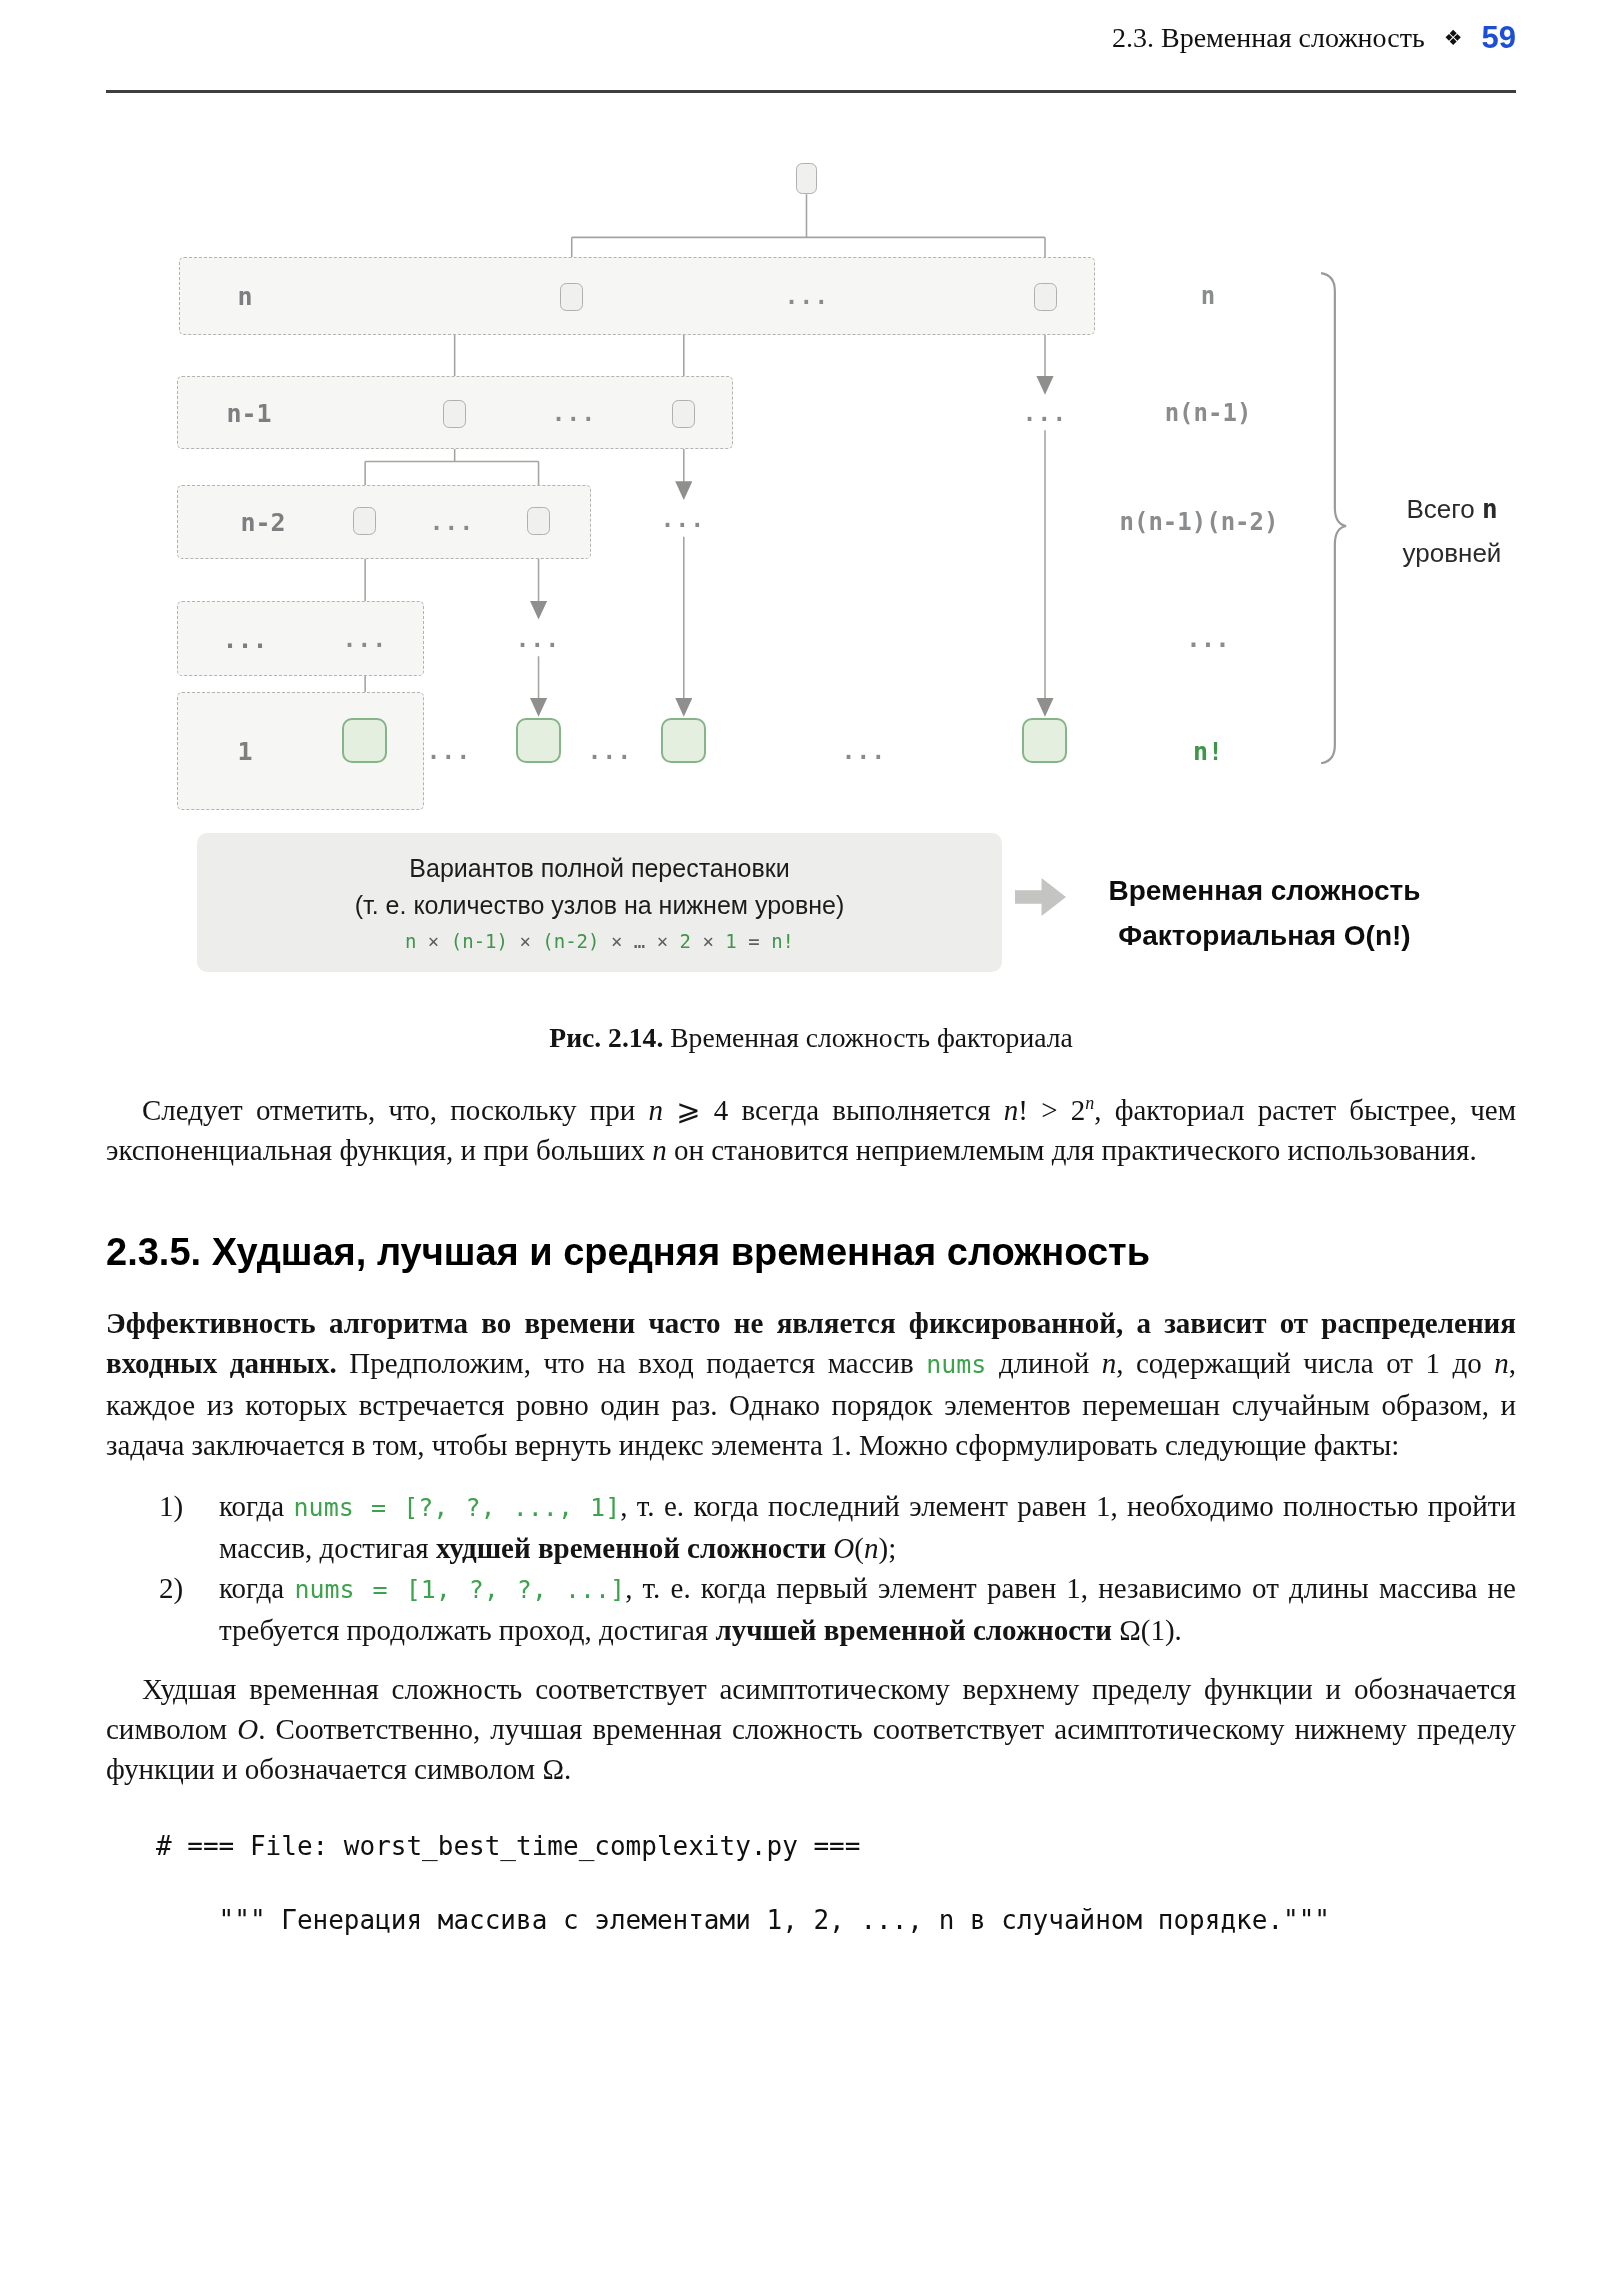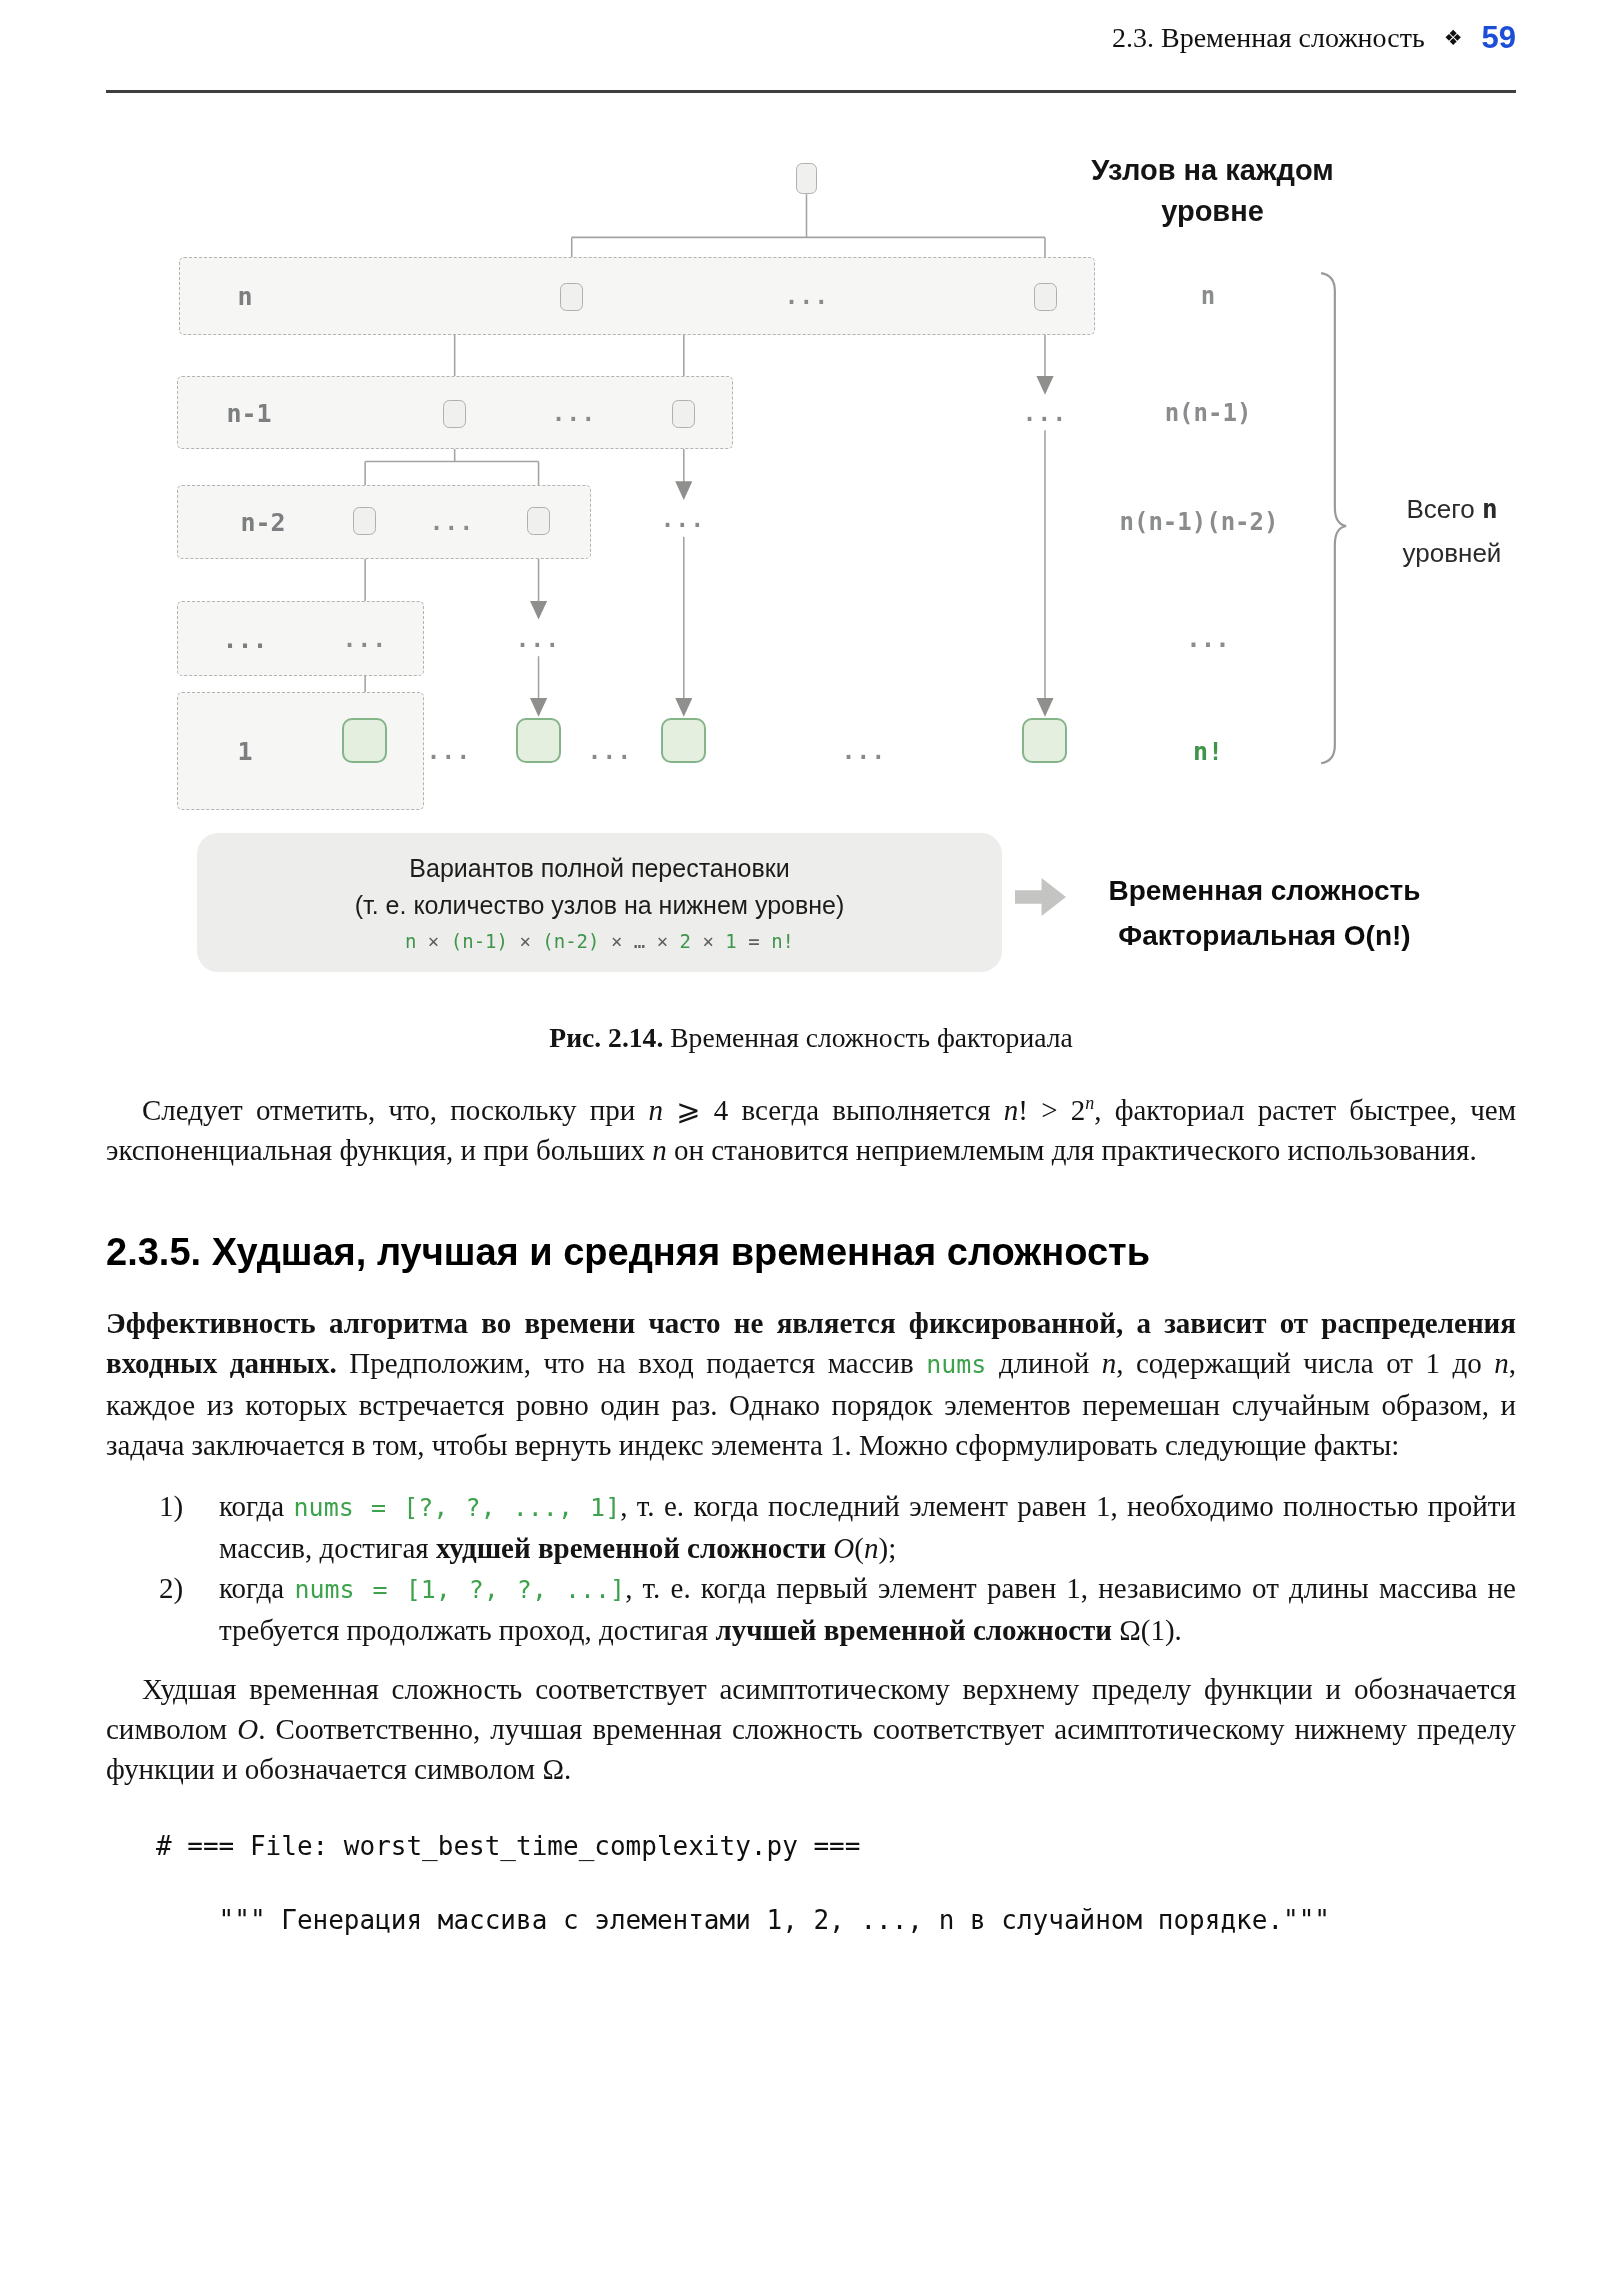--- a/index.html
+++ b/index.html
@@ -29,21 +29,21 @@
   .rootnode{position:absolute;width:21px;height:31px;background:#f0f0ee;border:1.9px solid #b0b0ae;border-radius:6.3px;}
   .greennode{position:absolute;width:45px;height:45px;background:var(--green-fill);border:2.5px solid var(--green-border);border-radius:10px;}
   .dlabel,.ddots,.rlabel{position:absolute;transform:translate(-50%,-50%);font-family:"DejaVu Sans Mono",monospace;font-weight:bold;white-space:nowrap;}
   .dlabel{font-size:25px;color:#7d7e80;}
   .ddots{font-size:22.5px;color:#8a8a88;letter-spacing:1.3px;}
   .rlabel{font-size:24px;color:#8b8c8e;}
   .rlabel.green{color:var(--diagram-green);font-size:25px;}
   .brace-label{position:absolute;left:1249px;top:346px;width:194px;text-align:center;
                font-family:"Liberation Sans",sans-serif;font-size:26px;line-height:44px;color:#2a2a2a;}
   .brace-label .bn{font-family:"DejaVu Sans Mono",monospace;font-weight:bold;}
-  .perm-box{position:absolute;left:91px;top:692px;width:805px;height:139px;background:#ededeb;border-radius:21px;
+  .perm-box{position:absolute;left:91px;top:692px;width:805px;height:139px;background:#ededeb;border-radius:10px;
             display:flex;flex-direction:column;align-items:center;justify-content:center;gap:6.3px;}
   .perm-box .cap{font-family:"Liberation Sans",sans-serif;font-size:25px;color:#1c1c1c;line-height:30px;}
   .perm-box .formula{font-family:"DejaVu Sans Mono",monospace;font-weight:normal;font-size:19px;margin-top:3.8px;}
   .seg-g{color:var(--diagram-green);}
   .seg-o{color:#5f5f5d;}
   .block-arrow{position:absolute;left:909px;top:737px;width:51px;height:38px;background:#c4c4c2;
                clip-path:polygon(0 32%,52% 32%,52% 0,100% 50%,52% 100%,52% 68%,0 68%);}
   .result{position:absolute;left:958px;top:727px;width:401px;text-align:center;
           font-family:"Liberation Sans",sans-serif;font-weight:bold;font-size:28px;line-height:45px;color:#0d0d0d;}
 
@@ -110,24 +110,20 @@
       <path d="M922,632 V912" marker-end="url(#ah)"></path>
 
       <path d="M413,629 V757" marker-end="url(#ah)"></path>
       <path d="M413,823 V912" marker-end="url(#ah)"></path>
       <path d="M690,629 V757" marker-end="url(#ah)"></path>
       <path d="M690,823 V912" marker-end="url(#ah)"></path>
     </g>
     <path d="M1940,211 Q1962,214 1962,240 L1962,585 Q1962,612 1980,615 Q1962,618 1962,645 L1962,965 Q1962,991 1940,994" stroke="#9a9a98" stroke-width="3.5" fill="none"></path>
   </svg>
 
-  <div class="fig-head" style="left:950px;top:8.8px;">
-    <div>Узлов на каждом</div>
-    <div>уровне</div>
-  </div>
 
   <div class="rootnode" style="left:690px;top:22px;"></div>
 
   <div class="dashed-box" style="left:73px;top:116px;width:916px;height:78px;"></div>
   <div class="dashed-box" style="left:71px;top:235px;width:556px;height:73px;"></div>
   <div class="dashed-box" style="left:71px;top:344px;width:414px;height:74px;"></div>
   <div class="dashed-box" style="left:71px;top:460px;width:247px;height:75px;"></div>
   <div class="dashed-box" style="left:71px;top:551px;width:247px;height:118px;"></div>
 
   <span class="dlabel" style="left:139px;top:155px;">n</span>

